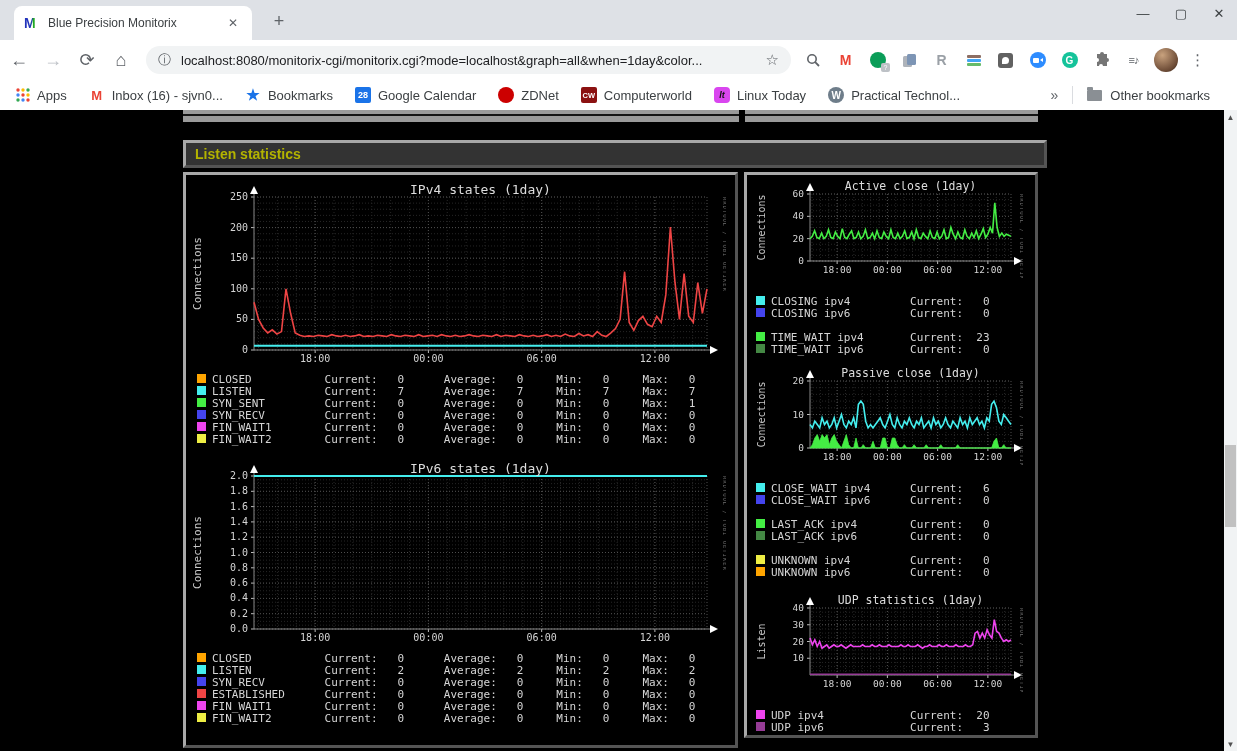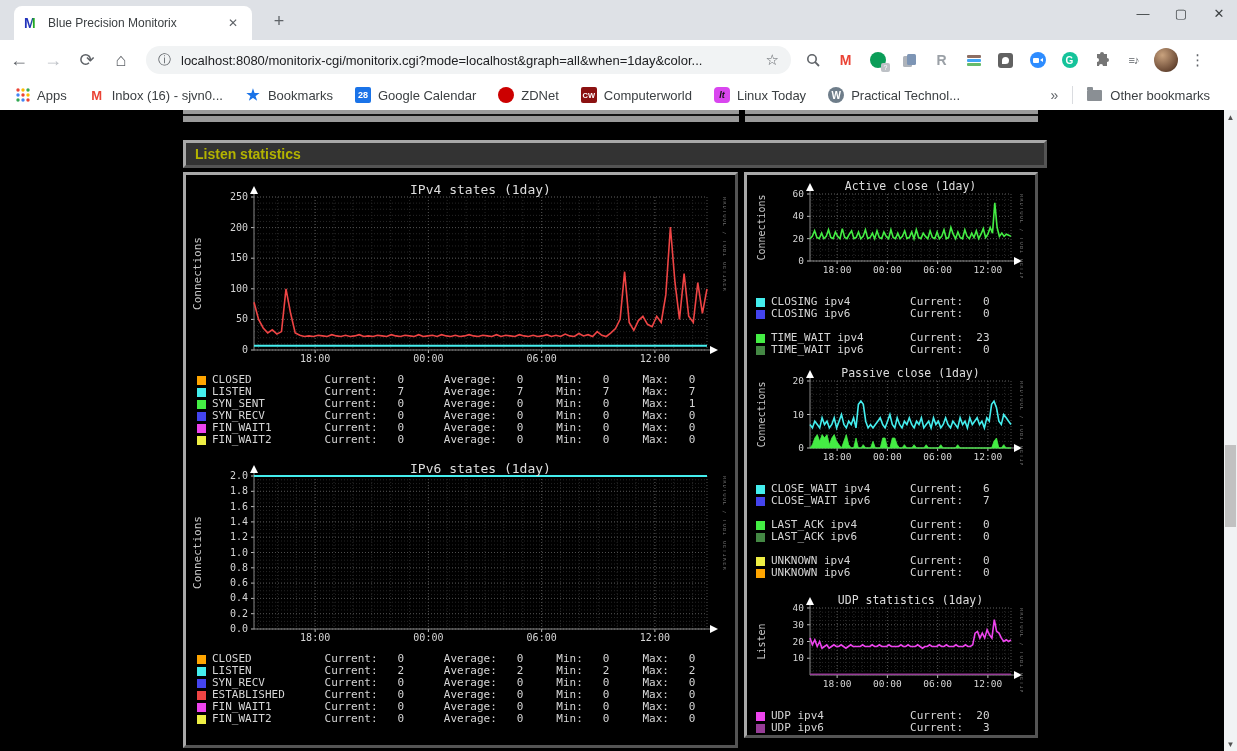--- a/index.html
+++ b/index.html
@@ -78,21 +78,21 @@
   #right-graphs{left:744px;top:62px;width:288px;height:560px;}
   #left-graphs svg{margin:8px 0 0 3px;}
   #left-graphs svg.second{margin-top:16px;}
   #left-graphs .legend{margin:6px 0 0 11px;}
   #right-graphs svg{margin:6px 0 0 8px;}
   #right-graphs svg.mid{margin-top:12px;}
   #right-graphs svg.last{margin-top:16px;}
   #right-graphs .legend{margin:14px 0 0 9px;}
   #right-graphs .legend.l2,#right-graphs .legend.l3{}
   .legend{font-family:"DejaVu Sans Mono","Liberation Mono",monospace;font-size:11px;line-height:12px;color:#d5d5d5;}
-  .lrow{height:12px;display:flex;align-items:center;}
+  .lrow{height:12px;display:flex;}
   .lrow.spacer{visibility:hidden;}
   .sw{display:inline-block;width:9px;height:9px;margin-right:6px;flex:0 0 9px;}
   .ltxt{white-space:pre;}
   
   .vscroll{position:absolute;right:0;top:110px;width:13px;height:641px;background:#f1f3f4;}
   .vs-btn{height:14px;display:flex;align-items:center;justify-content:center;font-size:8px;color:#505050;}
   .vs-btn.down{position:absolute;bottom:0;width:13px;}
   .vs-thumb{position:absolute;left:1px;top:335px;width:11px;height:82px;background:#c1c1c1;}
 </style>
 </head>
@@ -649,21 +649,21 @@
         <text x="155.5" y="9" fill="#ddd" font-size="11.5" text-anchor="middle" font-family="DejaVu Sans Mono, monospace">Passive close  (1day)</text>
         <text transform="translate(10,46.5) rotate(-90)" fill="#c8c8c8" font-size="10" text-anchor="middle" font-family="DejaVu Sans Mono, monospace">Connections</text>
         <text transform="translate(265,13) rotate(90)" fill="#6f6f6f" font-size="5.5" letter-spacing="1" font-family="DejaVu Sans Mono, monospace">RRDTOOL / TOBI OETIKER</text>
       </svg><div class="legend l2">
         <div class="lrow">
           <span class="sw" style="background: rgb(68, 238, 238);"></span>
           <span class="ltxt">CLOSE_WAIT ipv4      Current:   6</span>
         </div>
         <div class="lrow">
           <span class="sw" style="background: rgb(68, 68, 238);"></span>
-          <span class="ltxt">CLOSE_WAIT ipv6      Current:   7</span>
+          <span class="ltxt">CLOSE_WAIT ipv6      Current:   0</span>
         </div>
         <div class="lrow spacer"></div>
         <div class="lrow">
           <span class="sw" style="background: rgb(68, 238, 68);"></span>
           <span class="ltxt">LAST_ACK ipv4        Current:   0</span>
         </div>
         <div class="lrow">
           <span class="sw" style="background: rgb(68, 136, 68);"></span>
           <span class="ltxt">LAST_ACK ipv6        Current:   0</span>
         </div>

